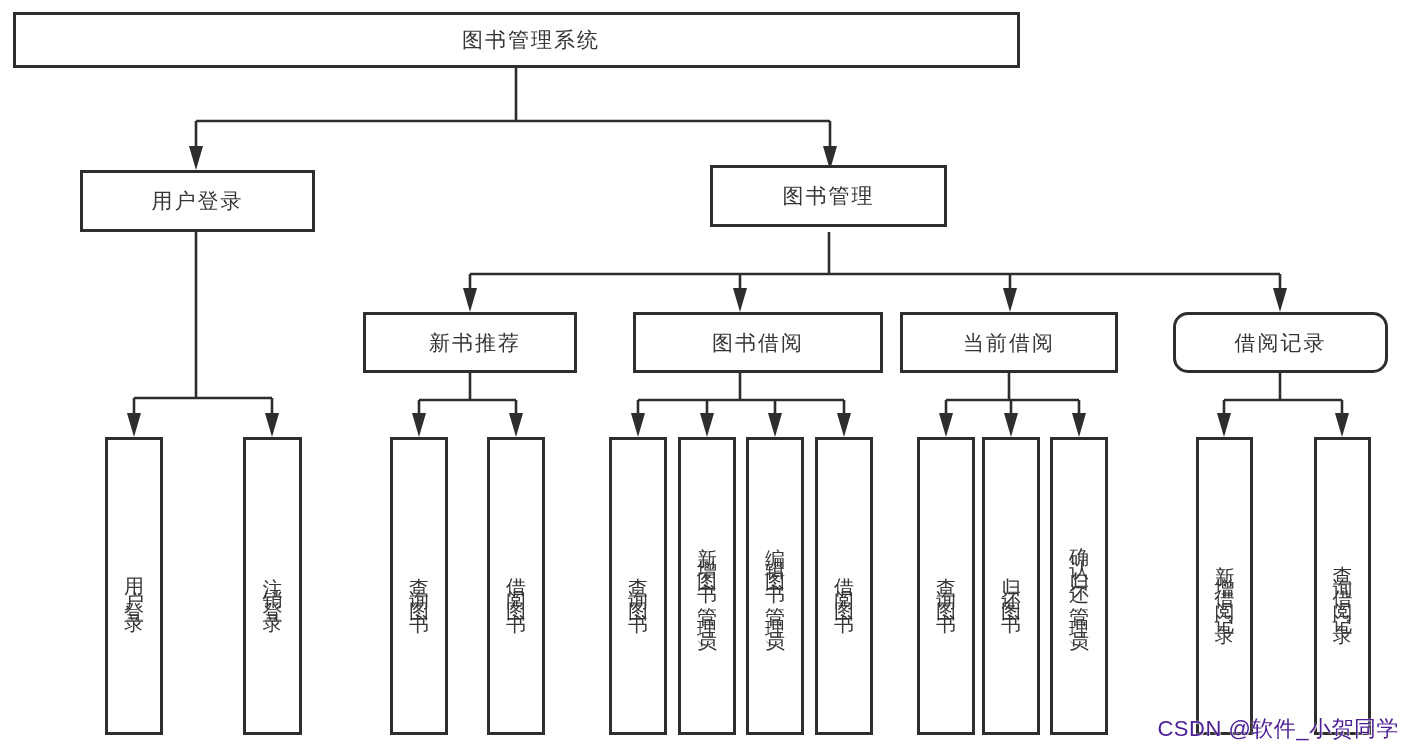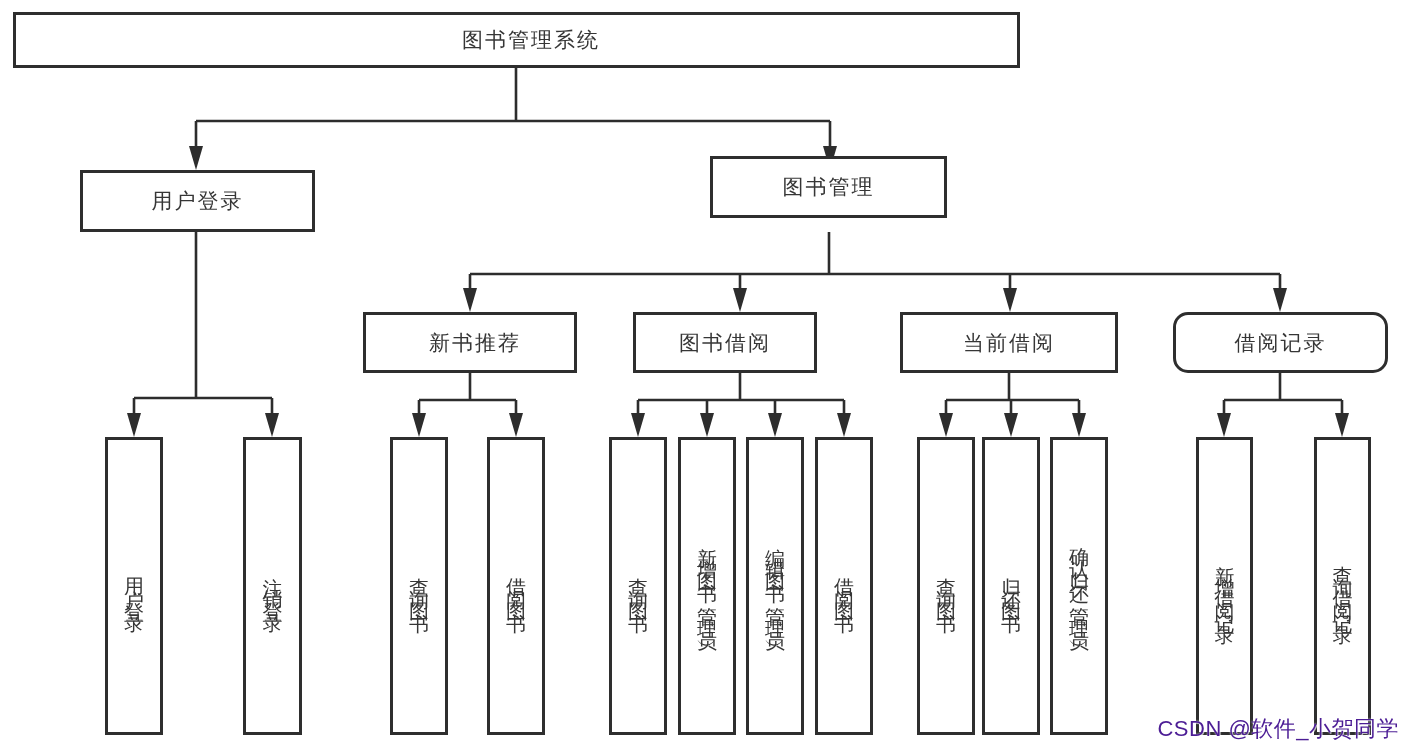--- a/index.html
+++ b/index.html
@@ -81,28 +81,28 @@
     </g>
   </svg>
 
   <div class="node" style="left:13px;top:12px;width:1007px;height:56px;padding-left:29px;">
     <span>图书管理系统</span>
   </div>
 
   <div class="node" style="left:80px;top:170px;width:235px;height:62px;">
     <span>用户登录</span>
   </div>
-  <div class="node" style="left:710px;top:156px;width:237px;height:62px;">
+  <div class="node" style="left:710px;top:165px;width:237px;height:62px;">
     <span>图书管理</span>
   </div>
 
   <div class="node" style="left:363px;top:312px;width:214px;height:61px;padding-left:10px;">
     <span>新书推荐</span>
   </div>
-  <div class="node" style="left:633px;top:312px;width:184px;height:61px;">
+  <div class="node" style="left:633px;top:312px;width:250px;height:61px;">
     <span>图书借阅</span>
   </div>
   <div class="node" style="left:900px;top:312px;width:218px;height:61px;">
     <span>当前借阅</span>
   </div>
   <div class="node" style="left:1173px;top:312px;width:215px;height:61px;border-radius:15px;">
     <span>借阅记录</span>
   </div>
 
   <div class="leaf" style="left:105px;top:437px;width:58px;height:298px;">

